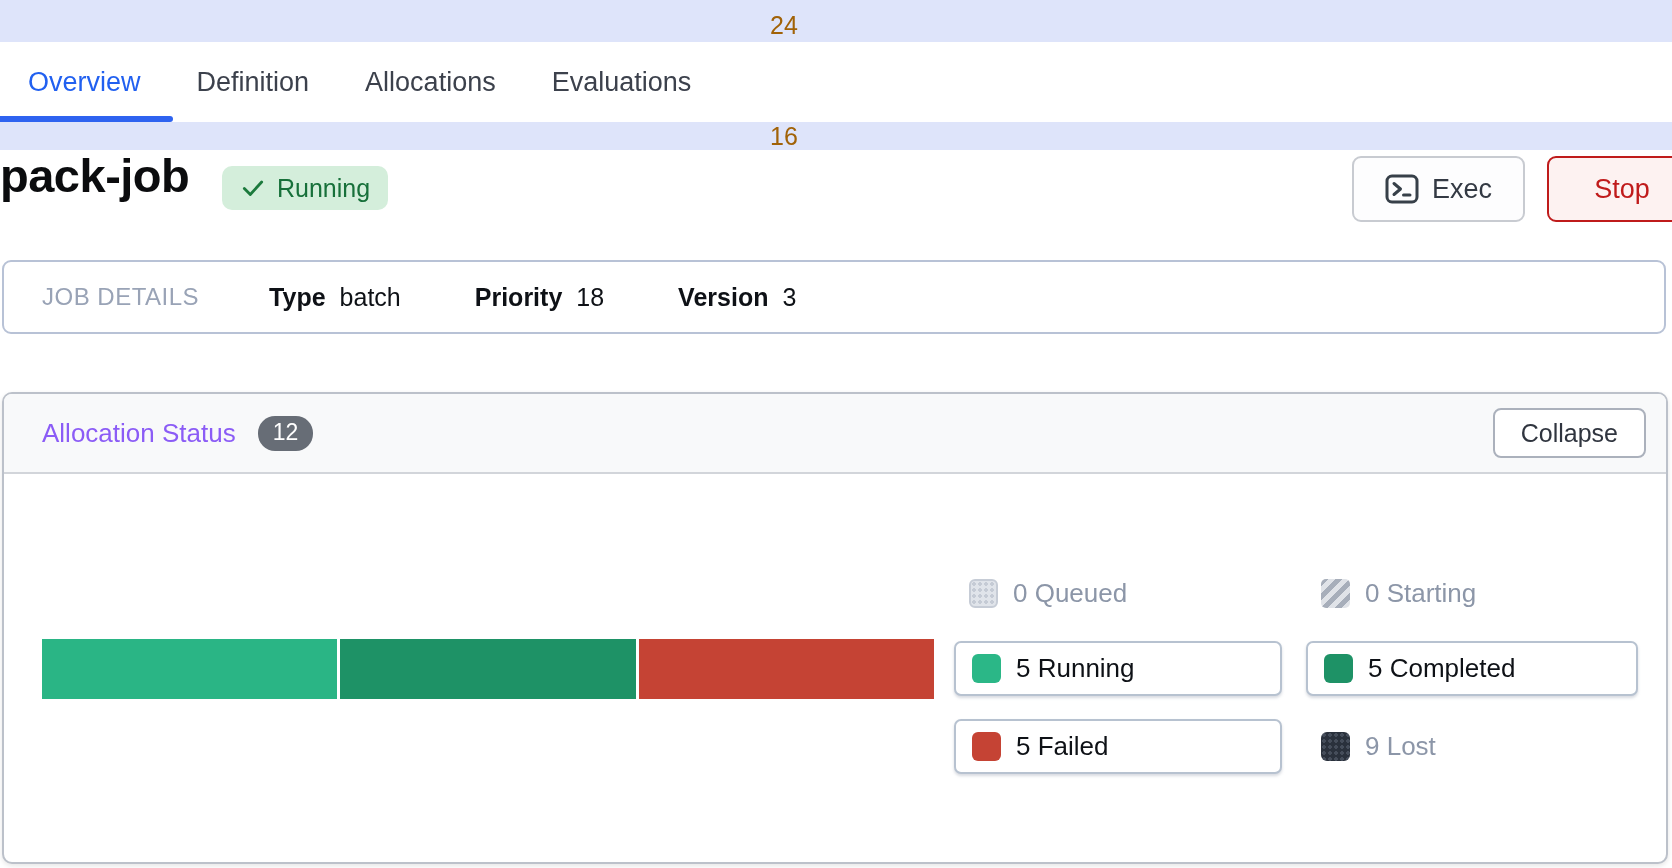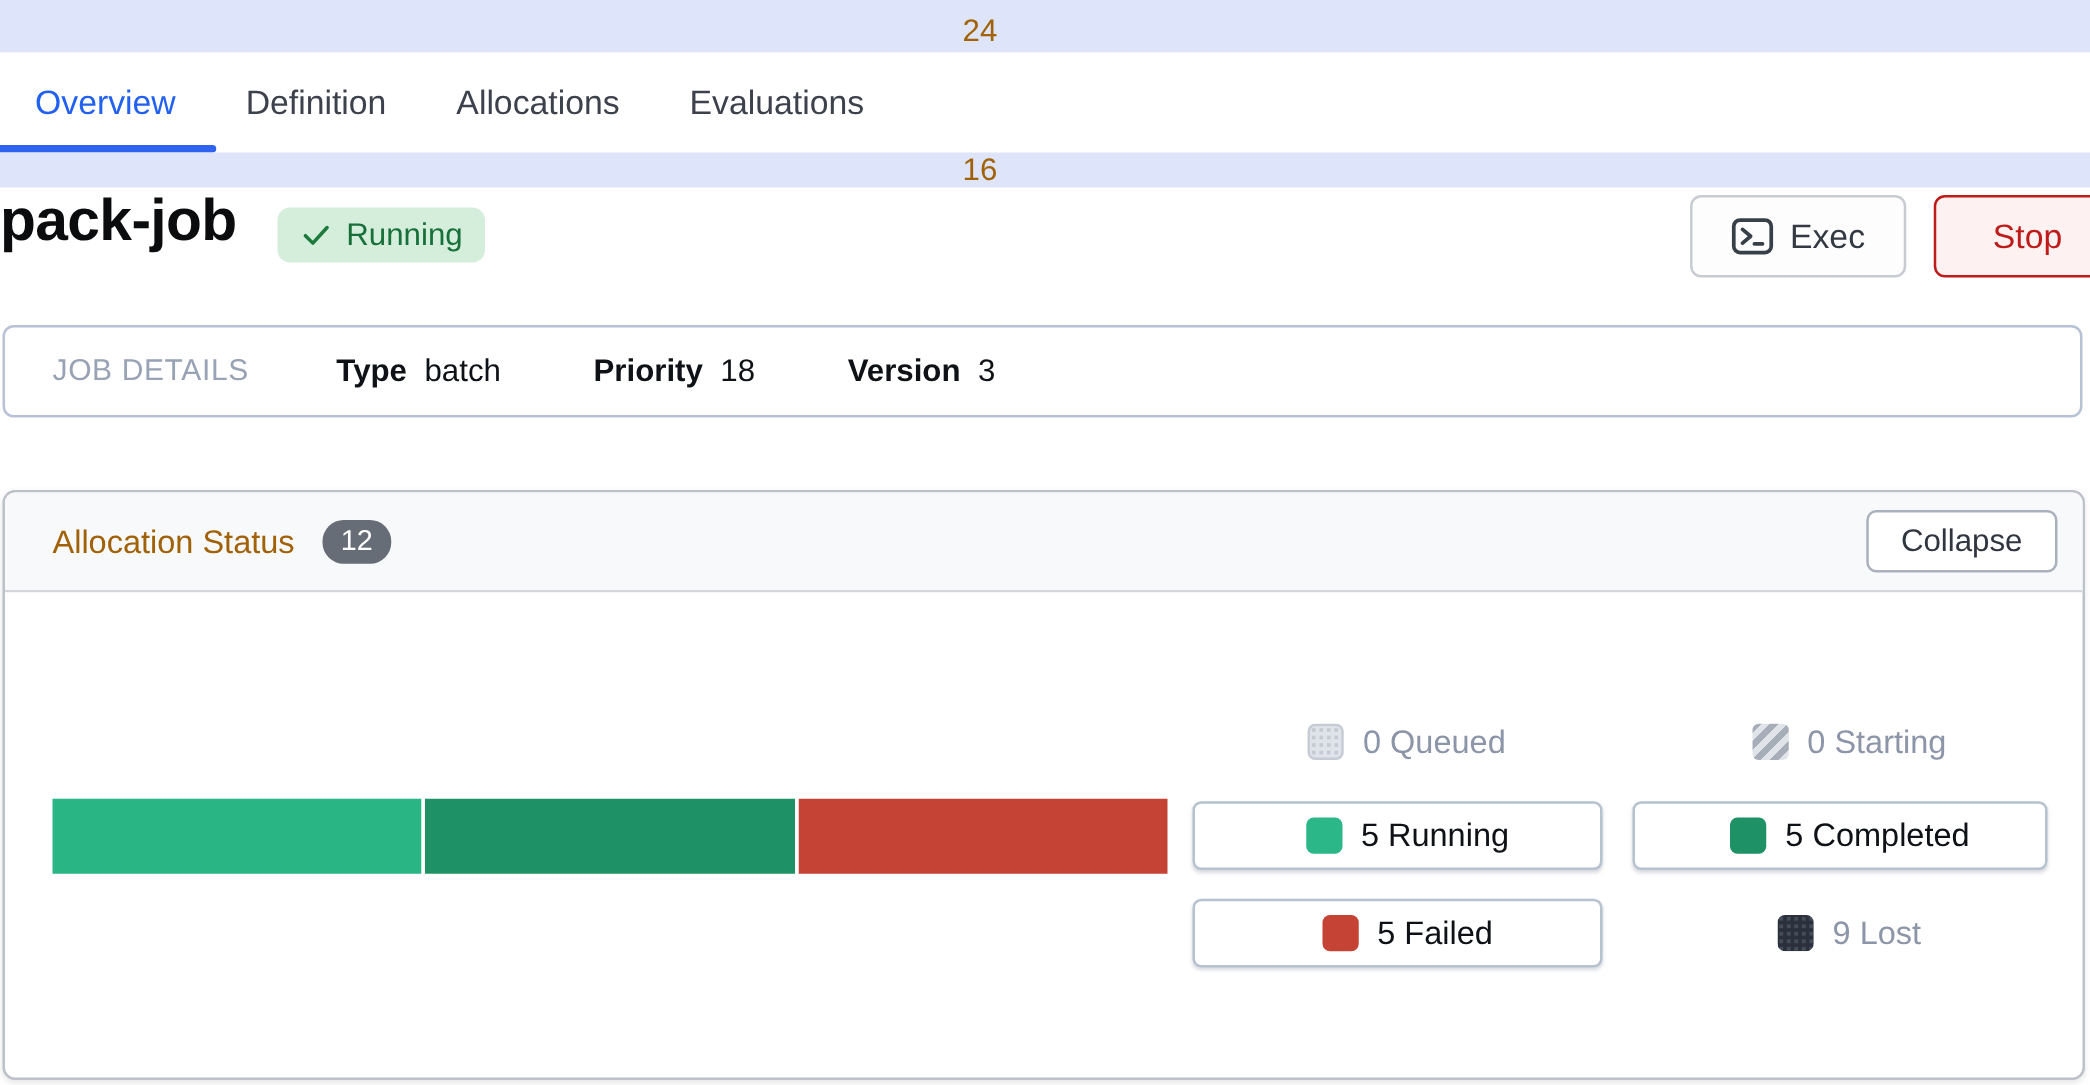--- a/index.html
+++ b/index.html
@@ -48,40 +48,40 @@
   .jd-field { display:flex; align-items:baseline; margin-right:74px; font-size:25px; }
   .jd-label { font-weight:700; margin-right:14px; color:#0e1116; }
   .jd-value { color:#0e1116; }
 
   
   .panel { position:absolute; left:2px; top:392px; width:1666px; height:472px;
     border:2px solid #bcc1ca; border-radius:10px; background:#ffffff;
     box-shadow:0 2px 5px rgba(0,0,0,0.10); }
   .panel-header { height:80px; background:#f8f9fa; border-bottom:2px solid #d2d5da;
     border-radius:8px 8px 0 0; display:flex; align-items:center; padding:0 20px 0 38px; }
-  .panel-title { font-size:26px; color:#a16207; }
+  .panel-title { font-size:26px; color:#8b5cf6; }
   .count-badge { margin-left:22px; background:#676d76; color:#ffffff;
     font-size:23px; border-radius:17px; padding:3px 15px 5px; }
   .btn-collapse { margin-left:auto; height:50px; padding:0 26px;
     background:#ffffff; border:2px solid #abb1bc; border-radius:8px;
     font-size:25px; color:#30353f; display:flex; align-items:center; cursor:pointer; }
   .panel-body { position:relative; height:388px; }
 
   
   .alloc-bar { position:absolute; left:38px; top:165px; width:892px; height:60px;
     display:flex; gap:3px; }
   .alloc-seg { height:100%; }
 
   
   .legend { position:absolute; left:950px; top:104px; width:684px; }
   .legend-row { display:grid; grid-template-columns:328px 332px; column-gap:24px; }
   .legend-row.r1 { height:31px; margin-bottom:32px; }
   .legend-row.r2 { height:55px; margin-bottom:23px; }
   .legend-row.r3 { height:55px; }
-  .legend-item { display:flex; align-items:center; gap:15px; font-size:26px;justify-content:center; }
+  .legend-item { display:flex; align-items:center; gap:15px; font-size:26px; }
   .legend-item.plain { color:#8c96a8; padding-left:15px; }
   .legend-item.boxed { color:#0e1116; background:#ffffff;
     border:2px solid #b7c2d0; border-radius:7px; padding-left:16px;
     box-shadow:0 2px 3px rgba(140,150,165,0.35); cursor:pointer; }
   .swatch { width:29px; height:29px; border-radius:6px; flex:0 0 auto; }
   .sw-dotted-light { background-color:#e0e4ea; border:2px solid #c6ccd6;
     background-image:radial-gradient(#c5cbd5 1.6px, transparent 1.7px);
     background-size:6px 6px; }
   .sw-striped { background:repeating-linear-gradient(135deg,
     #a7aeba 0 5px, #e0e3e8 5px 10px); border-radius:5px; }

